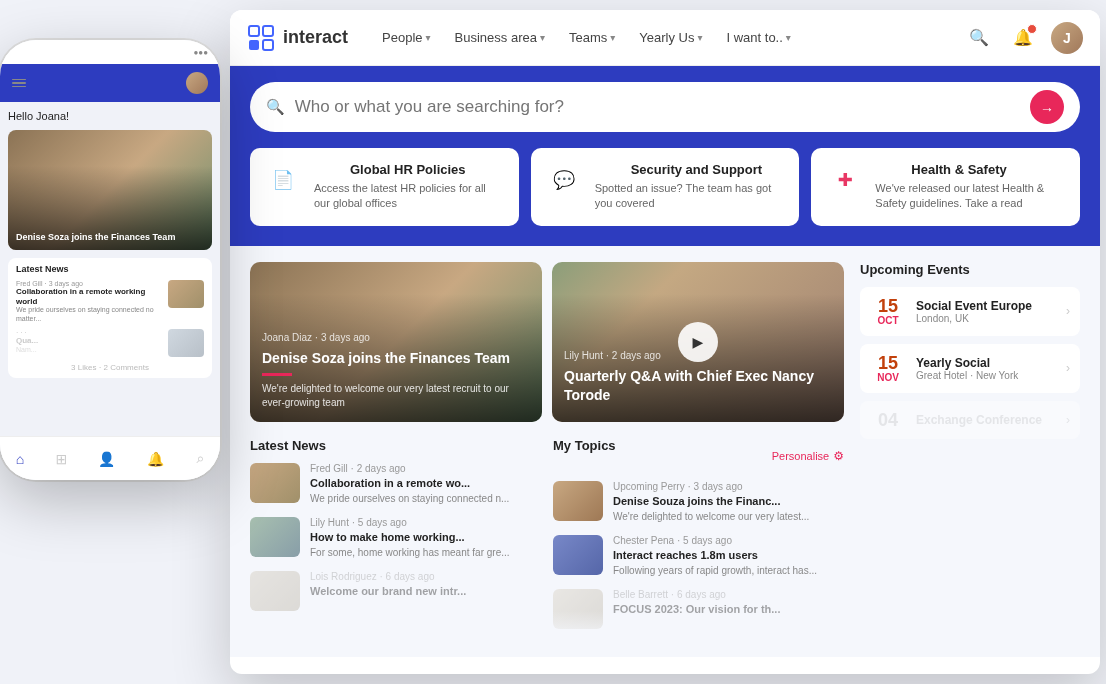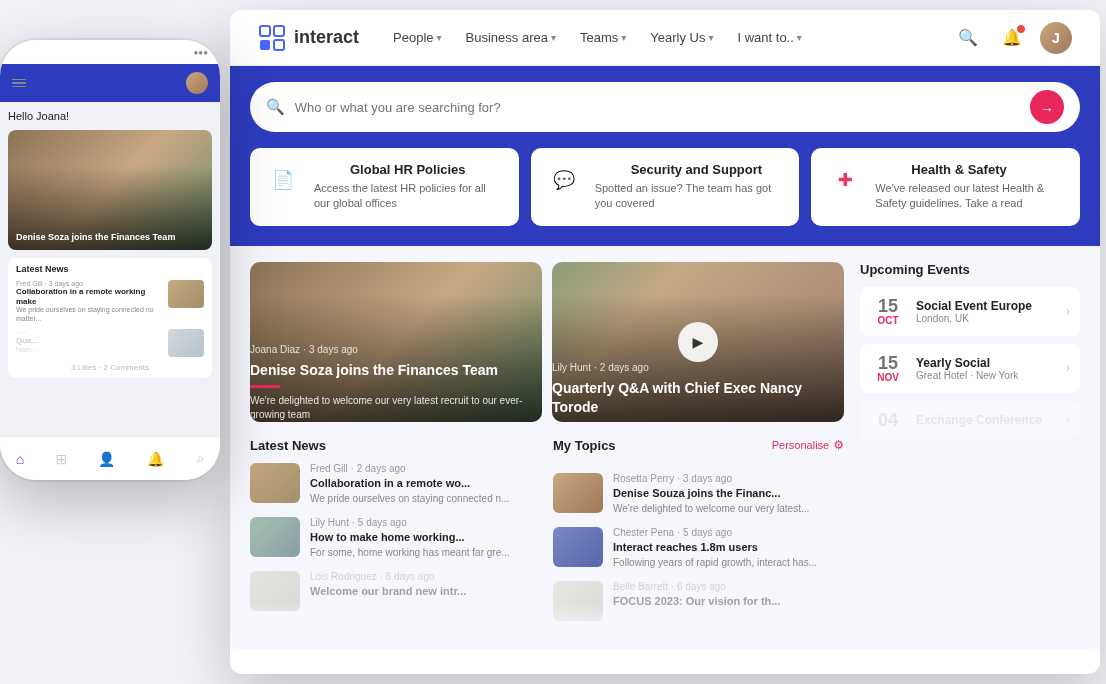--- a/index.html
+++ b/index.html
@@ -24,21 +24,21 @@
       box-shadow: 0 20px 60px rgba(0,0,0,0.2);
       overflow: hidden;
     }
 
     
     .navbar {
       background: #fff;
       height: 56px;
       display: flex;
       align-items: center;
-      padding: 0 28px;
+      padding: 0 17px;
       border-bottom: 1px solid #eee;
       gap: 16px;
     }
     .navbar-logo {
       display: flex;
       align-items: center;
       gap: 8px;
       margin-right: 8px;
     }
     .logo-icon {
@@ -125,21 +125,21 @@
       margin-bottom: 16px;
     }
     .search-icon-wrap {
       color: #888;
       font-size: 15px;
     }
     .search-input {
       flex: 1;
       border: none;
       outline: none;
-      font-size: 13px;
+      font-size: 17px;
       color: #be185d;
       background: transparent;
     }
     .search-submit {
       width: 34px;
       height: 34px;
       background: #e8275a;
       border-radius: 50%;
       display: flex;
       align-items: center;
@@ -211,21 +211,21 @@
       position: relative;
       height: 160px;
     }
     .featured-card-overlay {
       position: absolute;
       inset: 0;
       background: linear-gradient(to bottom, transparent 20%, rgba(0,0,0,0.7) 100%);
       display: flex;
       flex-direction: column;
       justify-content: flex-end;
-      padding: 0;
+      padding: 12px;
     }
     .featured-meta {
       font-size: 10px;
       color: rgba(255,255,255,0.8);
       margin-bottom: 6px;
     }
     .featured-title {
       font-size: 14px;
       font-weight: 700;
       color: #fff;
@@ -302,23 +302,23 @@
     .news-thumb-bg1 { background: linear-gradient(135deg, #c8a882, #a0906a); width:100%; height:100%; }
     .news-thumb-bg2 { background: linear-gradient(135deg, #a8c0b0, #889ea8); width:100%; height:100%; }
     .news-thumb-bg3 { background: linear-gradient(135deg, #d0c8b8, #b8b0a0); width:100%; height:100%; }
     .news-meta { font-size: 10px; color: #999; margin-bottom: 2px; }
     .news-title { font-size: 11px; font-weight: 600; color: #222; margin-bottom: 2px; line-height: 1.3; }
     .news-excerpt { font-size: 10px; color: #888; line-height: 1.3; }
 
     
     .topics-header {
       display: flex;
-      align-items: flex-start;
+      align-items: flex-end;
       justify-content: space-between;
-      margin-bottom: 10px;
+      margin-bottom: 18px;
     }
     .personalise-link {
       font-size: 11px;
       color: #e8275a;
       display: flex;
       align-items: center;
       gap: 4px;
       cursor: pointer;
     }
     .topics-item {
@@ -358,21 +358,21 @@
       margin-bottom: 8px;
       cursor: pointer;
     }
     .event-date {
       text-align: center;
       min-width: 36px;
     }
     .event-day {
       font-size: 18px;
       font-weight: 700;
-      color: #737373;
+      color: #c2410c;
       line-height: 1;
     }
     .event-month {
       font-size: 10px;
       font-weight: 600;
       color: #e8275a;
       text-transform: uppercase;
     }
     .event-info { flex: 1; }
     .event-name { font-size: 12px; font-weight: 600; color: #222; }
@@ -564,21 +564,21 @@
           <div class="phone-featured-overlay">
             <div class="phone-featured-text">Denise Soza joins the Finances Team</div>
           </div>
         </div>
 
         <div class="phone-news-section">
           <div class="phone-news-title">Latest News</div>
           <div class="phone-news-item">
             <div class="phone-news-text">
               <div class="phone-news-meta">Fred Gill · 3 days ago</div>
-              <div class="phone-news-headline">Collaboration in a remote working make</div>
+              <div class="phone-news-headline">Collaboration in a remote working world</div>
               <div class="phone-news-excerpt">We pride ourselves on staying connected no matter...</div>
             </div>
             <div class="phone-news-thumb"></div>
           </div>
           <div class="phone-news-item">
             <div class="phone-news-text">
               <div class="phone-news-meta" style="color:#ccc">· · ·</div>
               <div class="phone-news-headline" style="color:#ccc">Qua...</div>
               <div class="phone-news-excerpt" style="color:#ddd">Nam...</div>
             </div>
@@ -752,21 +752,21 @@
               <span>Personalise</span>
               <span style="font-size:12px">⚙</span>
             </div>
           </div>
           <div class="topics-item">
             <div class="topics-thumb">
               <div class="topics-thumb-bg1"></div>
             </div>
             <div>
               <div class="news-meta">
-                <span>Rosetta Perry</span> · <span>3 days ago</span>
+                <span>Upcoming Perry</span> · <span>3 days ago</span>
               </div>
               <div class="news-title">Denise Souza joins the Financ...</div>
               <div class="news-excerpt">We're delighted to welcome our very latest...</div>
             </div>
           </div>
           <div class="topics-item">
             <div class="topics-thumb">
               <div class="topics-thumb-bg2"></div>
             </div>
             <div>

